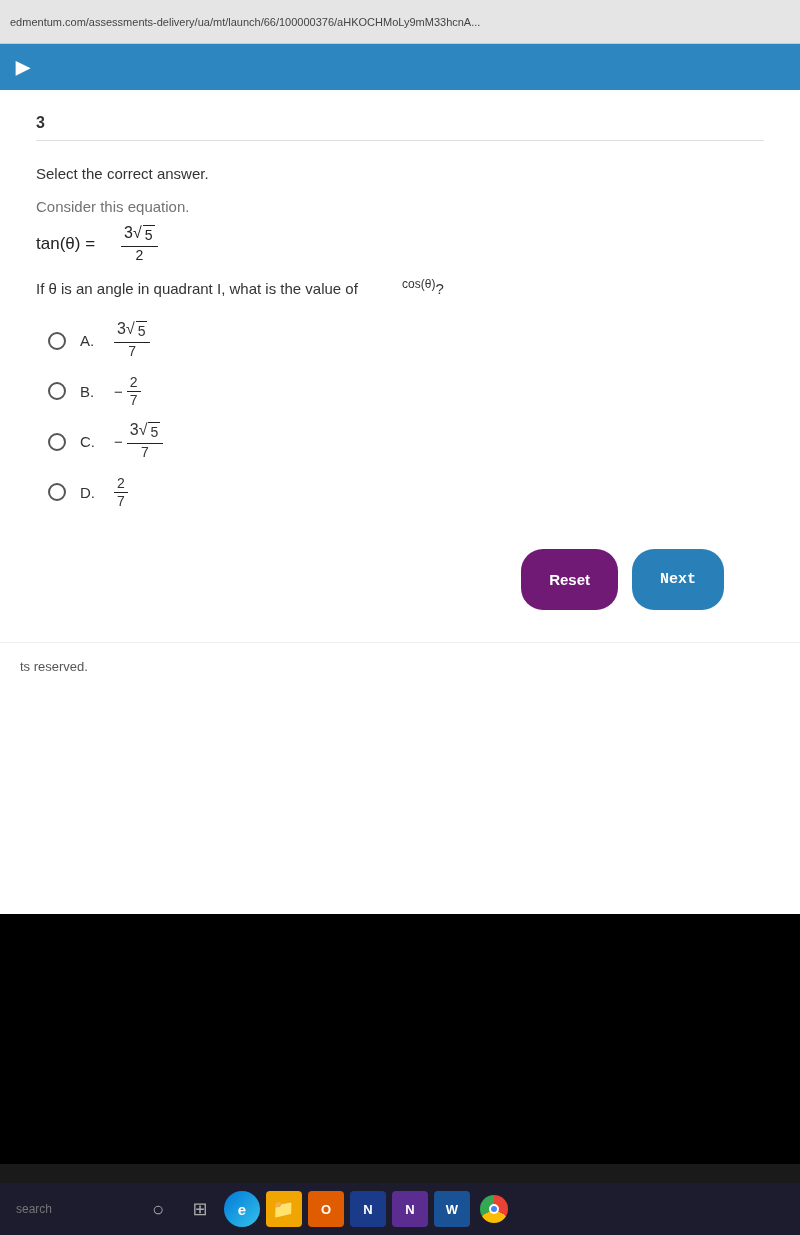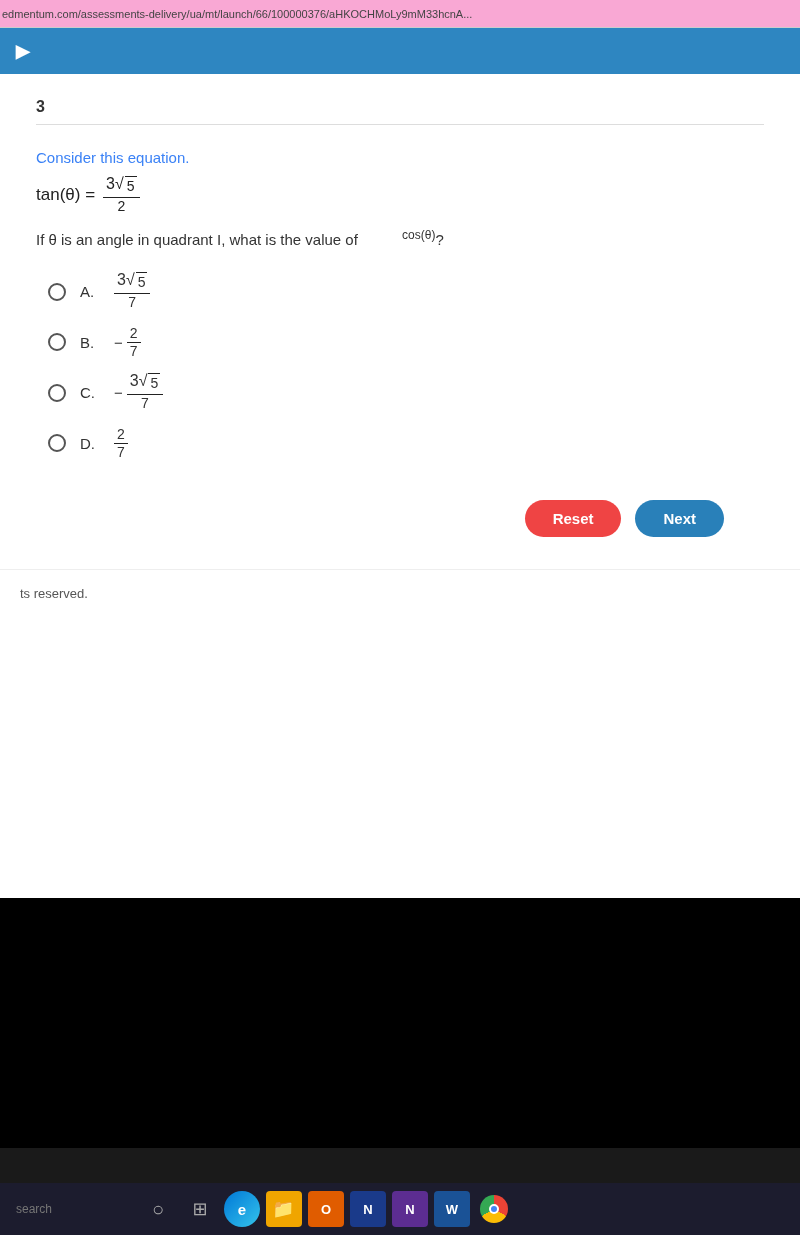--- a/index.html
+++ b/index.html
@@ -6,25 +6,25 @@
     body {
       background: #1a1a1a;
       font-family: Arial, sans-serif;
       width: 800px;
       min-height: 1235px;
       overflow-x: hidden;
     }
 
     
     .url-bar {
-      background: #f9a8d4;
-      height: 28px;
-      display: flex;
-      align-items: center;
-      padding: 0 2px;
+      background: #e5e5e5;
+      height: 44px;
+      display: flex;
+      align-items: center;
+      padding: 0 10px;
       font-size: 11px;
       color: #444;
       border-bottom: 1px solid #ccc;
     }
 
     
     .main-content {
       background: #ffffff;
       min-height: 870px;
     }
@@ -69,31 +69,31 @@
     }
 
     .instruction-text {
       font-size: 15px;
       color: #333;
       margin-bottom: 16px;
     }
 
     .consider-text {
       font-size: 15px;
-      color: #3b82f6;
+      color: #737373;
       margin-bottom: 10px;
     }
 
     .equation-line {
       font-size: 17px;
       color: #222;
       margin-bottom: 14px;
       display: flex;
       align-items: center;
-      gap: 8px;
+      gap: 26px;
     }
 
     .question-text {
       font-size: 15px;
       color: #333;
       margin-bottom: 24px;
     }
 
     
     .answer-choices {
@@ -148,39 +148,40 @@
     
     .button-row {
       display: flex;
       justify-content: flex-end;
       gap: 14px;
       padding-right: 40px;
       margin-top: 20px;
     }
 
     .btn-reset {
-      background: #ef4444;
+      background: #701a75;
       color: white;
       border: none;
       border-radius: 22px;
       padding: 0 28px;
       font-size: 15px;
       font-weight: bold;
       cursor: pointer;
     }
 
     .btn-next {
       background: #2980b9;
       color: white;
       border: none;
       border-radius: 22px;
-      padding: 10px 28px;
+      padding: 22px 28px;
       font-size: 15px;
       font-weight: bold;
       cursor: pointer;
+      font-family: Liberation Mono, monospace;
     }
 
     
     .footer-text {
       color: #555;
       font-size: 13px;
       padding: 16px 20px;
       background: #fff;
       border-top: 1px solid #eee;
     }
@@ -320,20 +321,21 @@
   <div class="title-bar">
     <span class="title-bar-arrow">▶</span>
   </div>
 
   <div class="question-container">
 
     <div class="question-number">3</div>
 
     <div class="question-body">
 
+      <p class="instruction-text">Select the correct answer.</p>
 
       <p class="consider-text">Consider this equation.</p>
 
       <div class="equation-line">
         <span>tan(θ) =</span>
         <span class="math-frac">
           <span class="num">
             <span class="sqrt-wrap">
               <span class="sqrt-sign">3√</span>
               <span class="sqrt-content">5</span>

